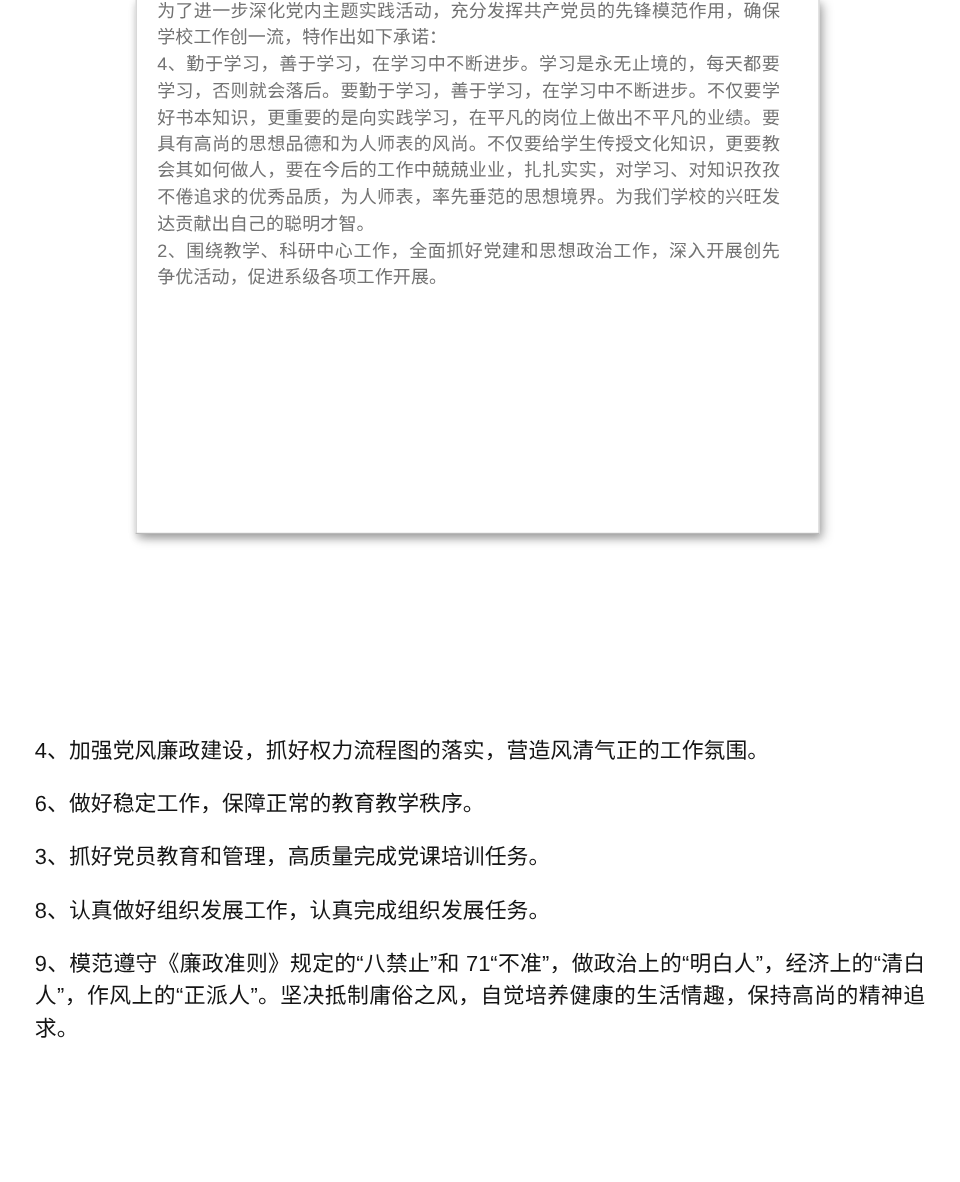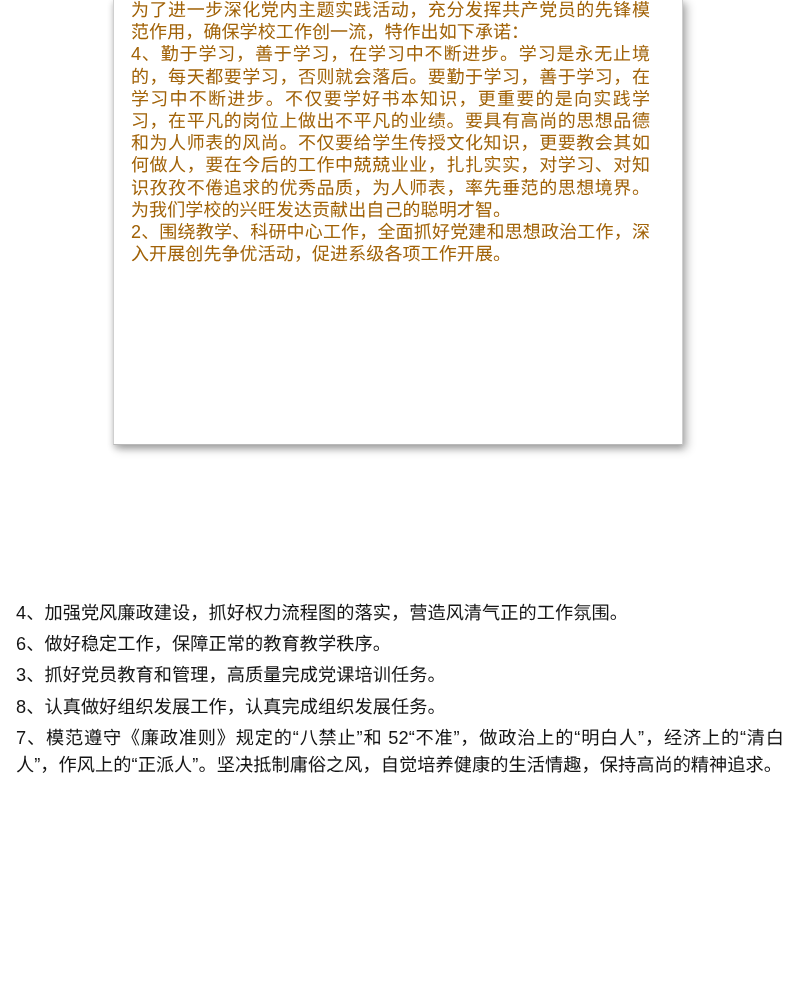--- a/index.html
+++ b/index.html
@@ -38,41 +38,41 @@
       0 3px 6px rgba(0, 0, 0, 0.18);
     overflow: hidden;
   }
   .doc-inner {
     position: absolute;
     left: 17px;
     top: 0px;
     width: 519px;
   }
   .doc-para {
-    font-size: 18px;
+    font-size: 15px;
     line-height: 22.2px;
     text-align: justify;
     text-justify: inter-ideograph;
     letter-spacing: 0.1px;
     margin: 0;
-    color: #a16207;
+    color: #737373;
     font-family: "Liberation Sans", "DejaVu Sans", sans-serif;
   }
 
   
   .list-block {
     position: absolute;
     left: 12px;
     top: 596px;
     width: 776px;
   }
   .list-line {
     font-size: 18.2px;
     line-height: 27.2px;
-    margin: 4px;
+    margin: 17px;
     color: #141414;
     text-align: justify;
     text-justify: inter-ideograph;
     letter-spacing: 0.05px;
     font-family: "Liberation Sans", "DejaVu Sans", sans-serif;
   }
   .list-line.wrap {
     text-align: justify;
   }
 </style>
@@ -88,14 +88,14 @@
 
     </div>
   </div>
 </div>
 
 <div class="list-block">
   <p class="list-line">4、加强党风廉政建设，抓好权力流程图的落实，营造风清气正的工作氛围。</p>
   <p class="list-line">6、做好稳定工作，保障正常的教育教学秩序。</p>
   <p class="list-line">3、抓好党员教育和管理，高质量完成党课培训任务。</p>
   <p class="list-line">8、认真做好组织发展工作，认真完成组织发展任务。</p>
-  <p class="list-line wrap">7、模范遵守《廉政准则》规定的“八禁止”和 52“不准”，做政治上的“明白人”，经济上的“清白人”，作风上的“正派人”。坚决抵制庸俗之风，自觉培养健康的生活情趣，保持高尚的精神追求。</p>
+  <p class="list-line wrap">9、模范遵守《廉政准则》规定的“八禁止”和 71“不准”，做政治上的“明白人”，经济上的“清白人”，作风上的“正派人”。坚决抵制庸俗之风，自觉培养健康的生活情趣，保持高尚的精神追求。</p>
 </div>
 
 </body></html>

